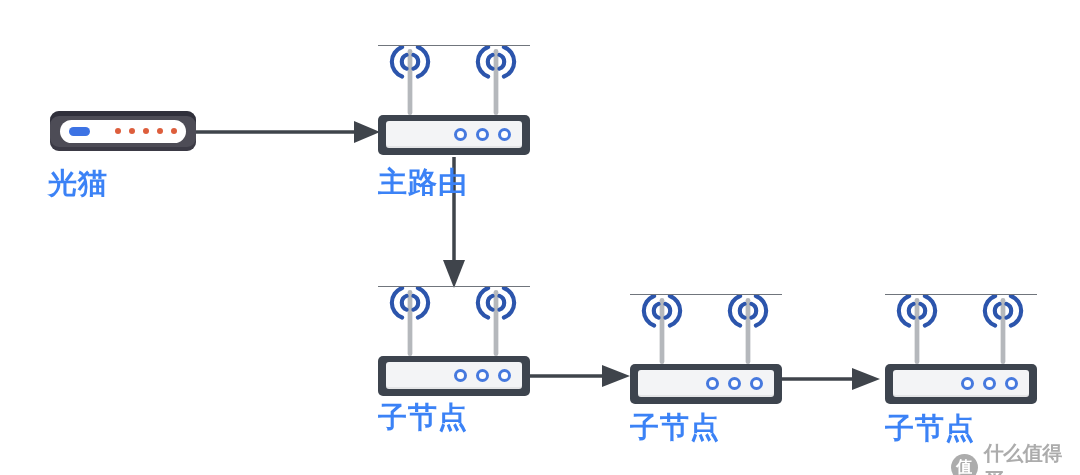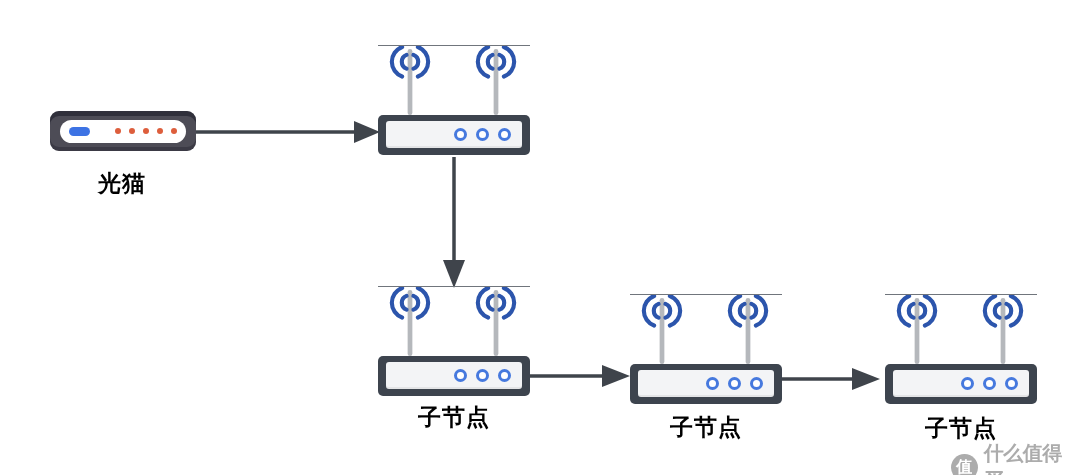--- a/index.html
+++ b/index.html
@@ -12,24 +12,23 @@
     width: 1080px;
     height: 475px;
     background: #ffffff;
     overflow: hidden;
     font-family: "Liberation Sans", "DejaVu Sans", sans-serif;
   }
 
   
   .node-label {
     position: absolute;
-    font-size: 23px;
+    font-size: 29px;
     font-weight: 600;
-    color: #000000;
-    text-align: center;
+    color: #3b82f6;
     letter-spacing: 1px;
     line-height: 26px;
     z-index: 3;
   }
 
   
   .router {
     position: absolute;
     width: 152px;
     height: 110px;
@@ -227,20 +226,21 @@
         <use href="#antenna-sym"></use>
       </svg>
     <div class="router-body">
       <div class="router-panel">
         <span class="led"></span>
         <span class="led"></span>
         <span class="led"></span>
       </div>
     </div>
   </div>
+  <div class="node-label" style="left:378px; top:169px; width:152px;">主路由</div>
 
   <div class="router" style="left:378px; top:286px;">
     <div class="guide-line"></div>
     <svg class="antenna a-left" viewBox="0 0 48 70">
         <use href="#antenna-sym"></use>
       </svg>
     <svg class="antenna a-right" viewBox="0 0 48 70">
         <use href="#antenna-sym"></use>
       </svg>
     <div class="router-body">

